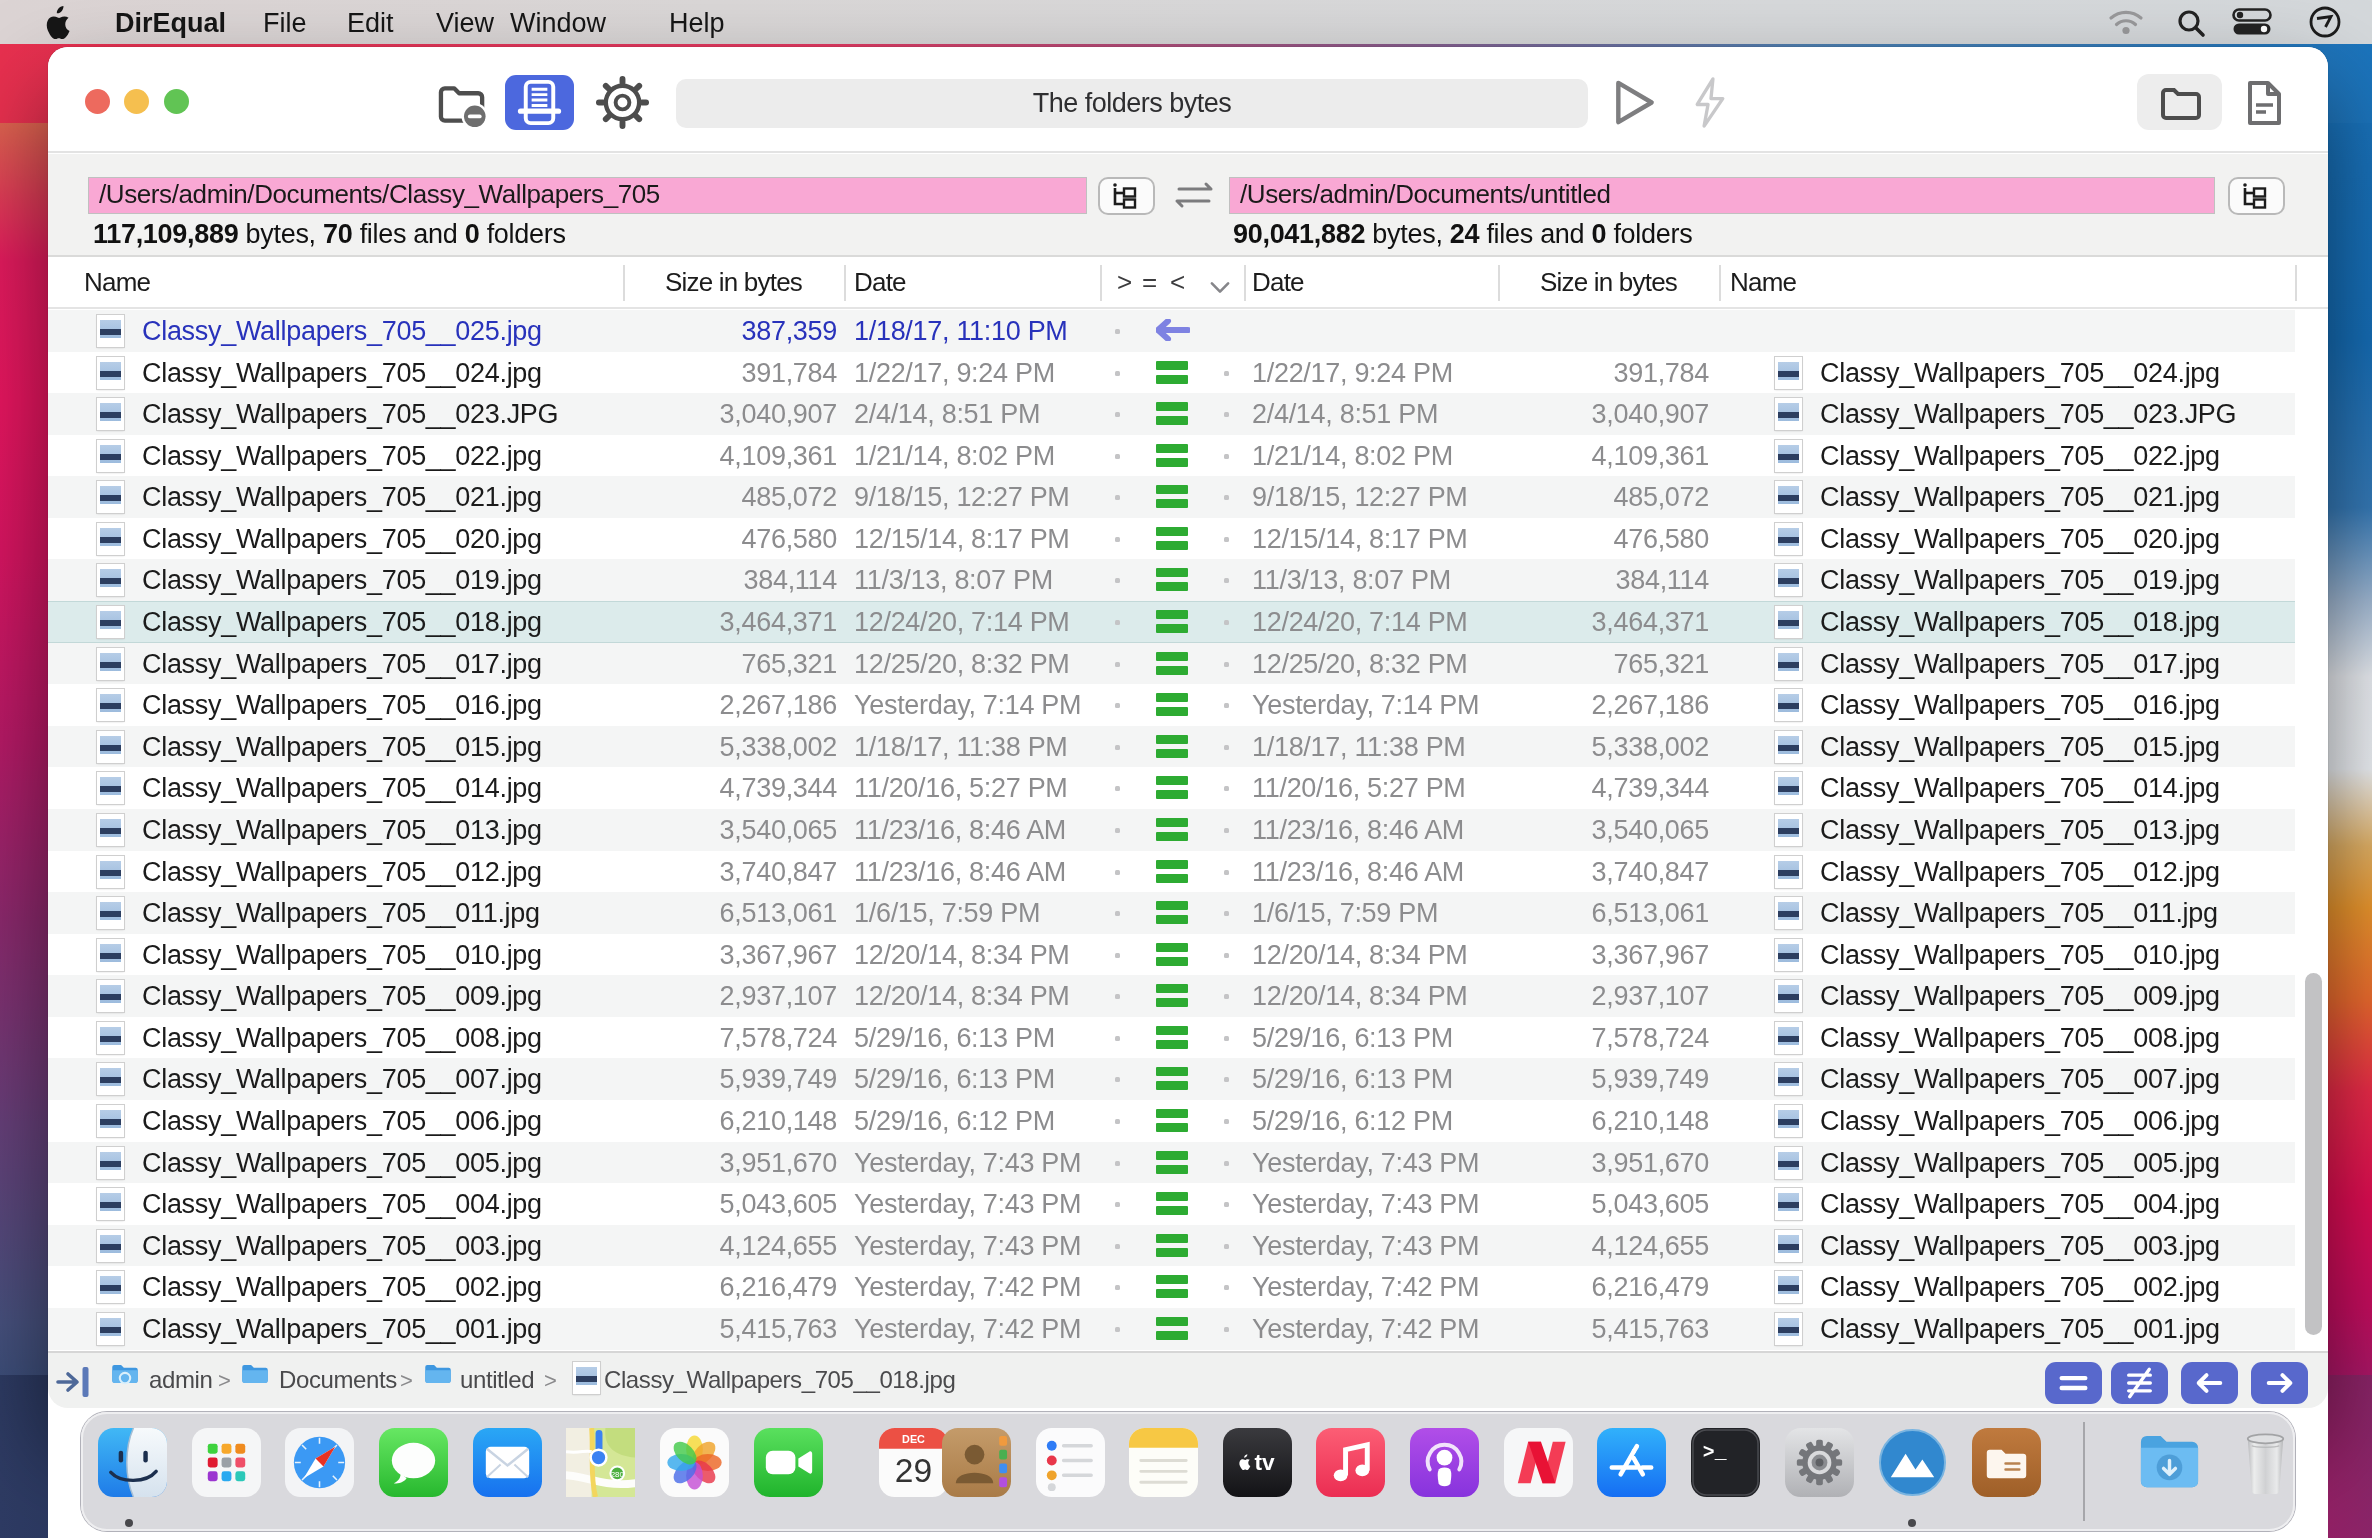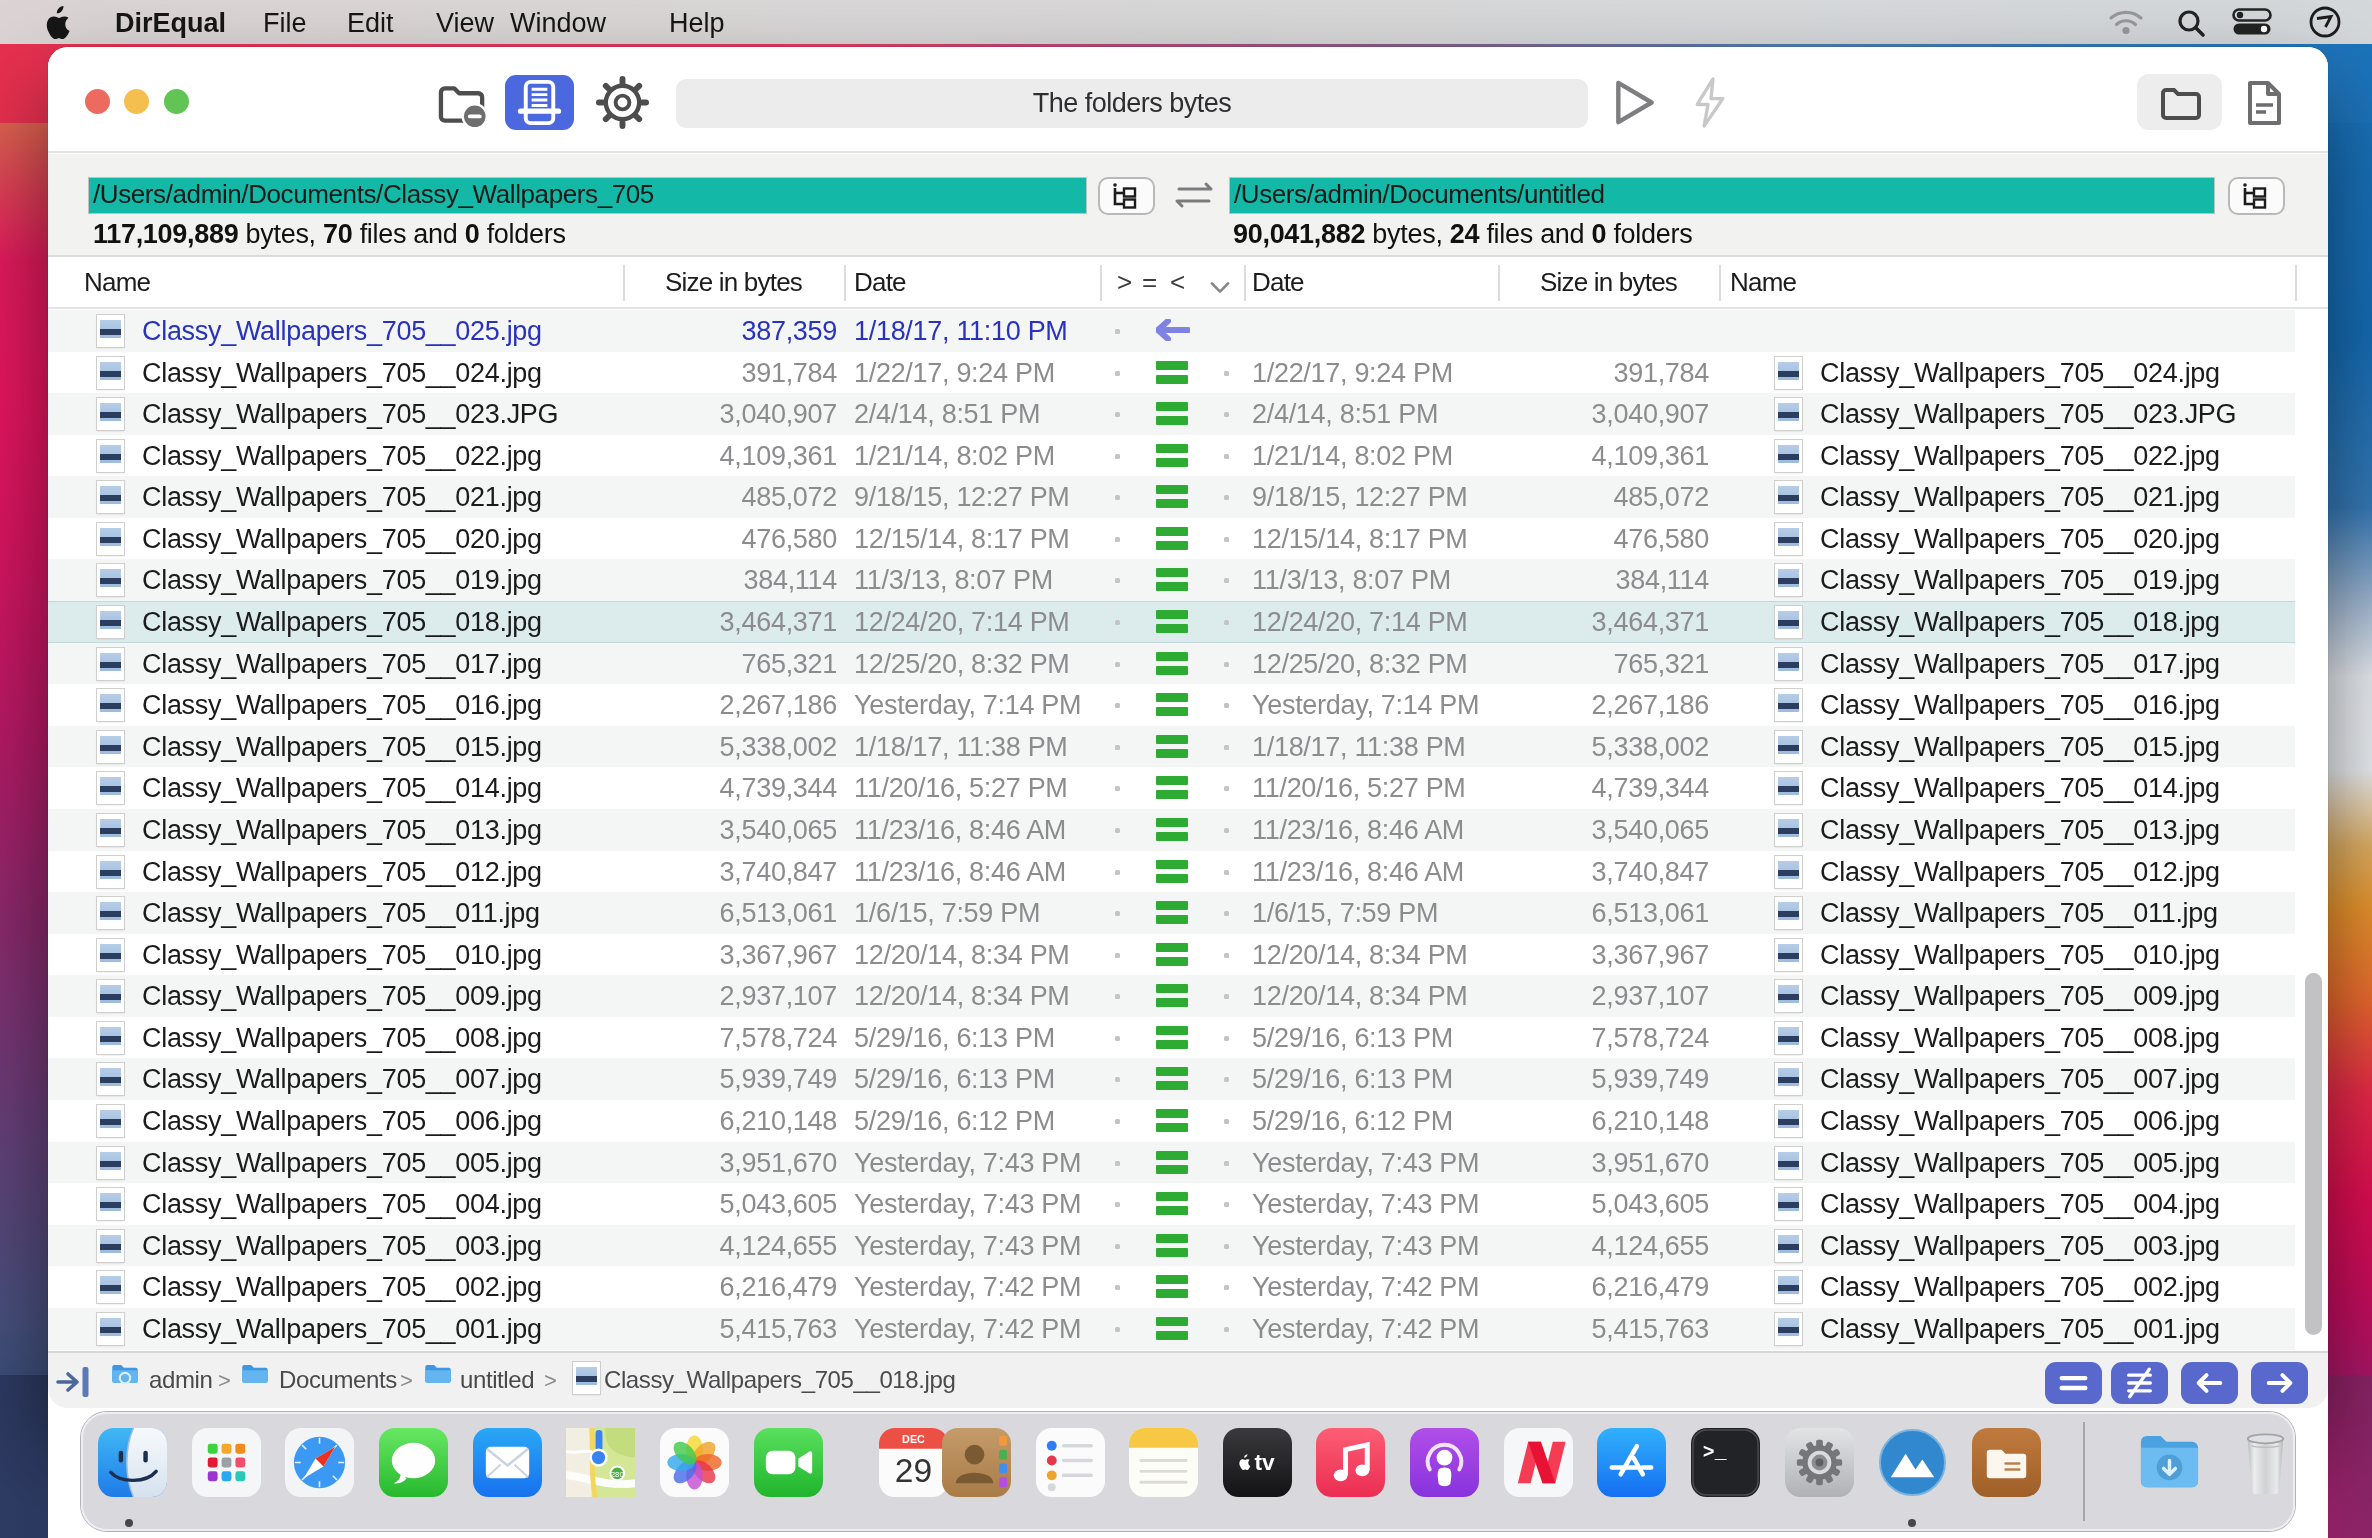--- a/index.html
+++ b/index.html
@@ -18,21 +18,21 @@
 #menubar { position:absolute; left:0; top:0; width:2372px; height:44px;
  background:linear-gradient(90deg,#dcd4d4,#dad7d7 30%,#d7d9db 75%,#d4d8db); color:#161616; }
 #menubar .mi { position:absolute; top:0; height:44px; line-height:46px; font-size:27px; }
 
 #win { position:absolute; left:48px; top:47px; width:2280px; height:1361px; background:#fff;
  border-radius:20px; box-shadow:0 44px 89px rgba(0,0,0,0.5), 0 0 1px rgba(0,0,0,0.45); }
 #toolbar { position:absolute; left:0; top:0; width:2280px; height:106px; background:#fff;
  border-radius:20px 20px 0 0; border-bottom:2px solid #e3e3e3; }
 .tl { position:absolute; top:42px; width:25px; height:25px; border-radius:50%; }
 #graysec { position:absolute; left:0; top:107px; width:2280px; height:103px; background:#f2f2f1; border-bottom:2px solid #dadad9; }
-.pfield { position:absolute; top:23px; height:37px; background:#14b8a6; border:1px solid #c0c0c0; font-size:26px; letter-spacing:-0.4px; color:#1a1a1a; line-height:33px; padding-left:4px; white-space:nowrap; overflow:hidden; }
+.pfield { position:absolute; top:23px; height:37px; background:#f9a8d4; border:1px solid #c0c0c0; font-size:26px; letter-spacing:-0.4px; color:#1a1a1a; line-height:33px; padding-left:10px; white-space:nowrap; overflow:hidden; }
 .treebtn { position:absolute; top:23px; width:57px; height:38px; background:#fbfbfb; border:2px solid #b9b9b9; border-radius:10px; }
 .stats { position:absolute; top:65px; font-size:27px; letter-spacing:-0.3px; color:#111; white-space:nowrap; }
 
 #thead { position:absolute; left:0; top:210px; width:2280px; height:52px; background:#fff; border-bottom:2px solid #e4e4e4; font-size:26px; letter-spacing:-0.8px; color:#1c1c1c; }
 #thead .h { position:absolute; top:10px; }
 #thead .vd { position:absolute; top:8px; height:36px; width:2px; background:#dcdcdc; }
 
 #tbody { position:absolute; left:0; top:263px; width:2280px; height:1268px; background:#fff; overflow:hidden; }
 .row { position:absolute; left:0; width:2247px; height:42px; background:#fff; }
 .row.odd { background:#f4f5f5; }

